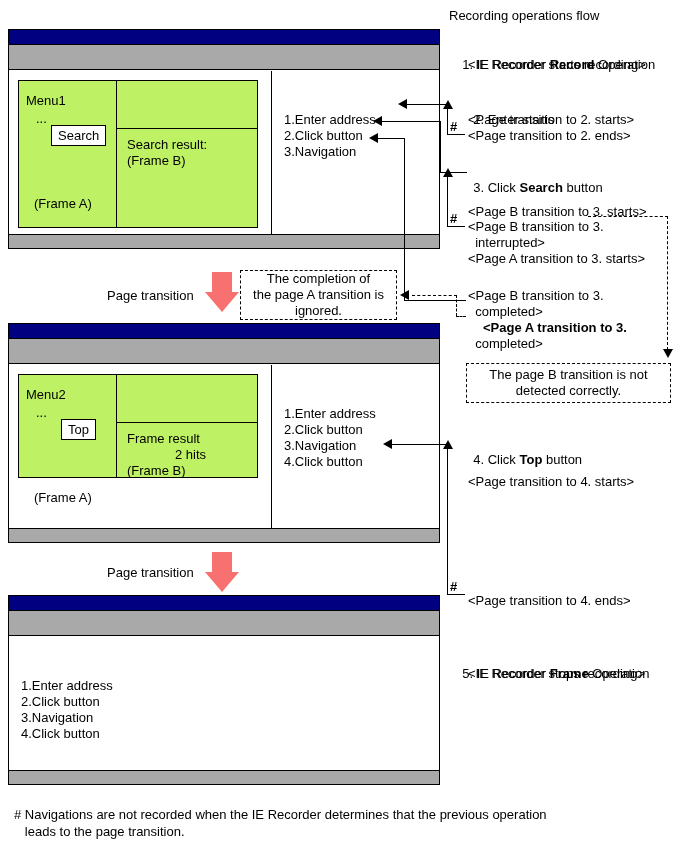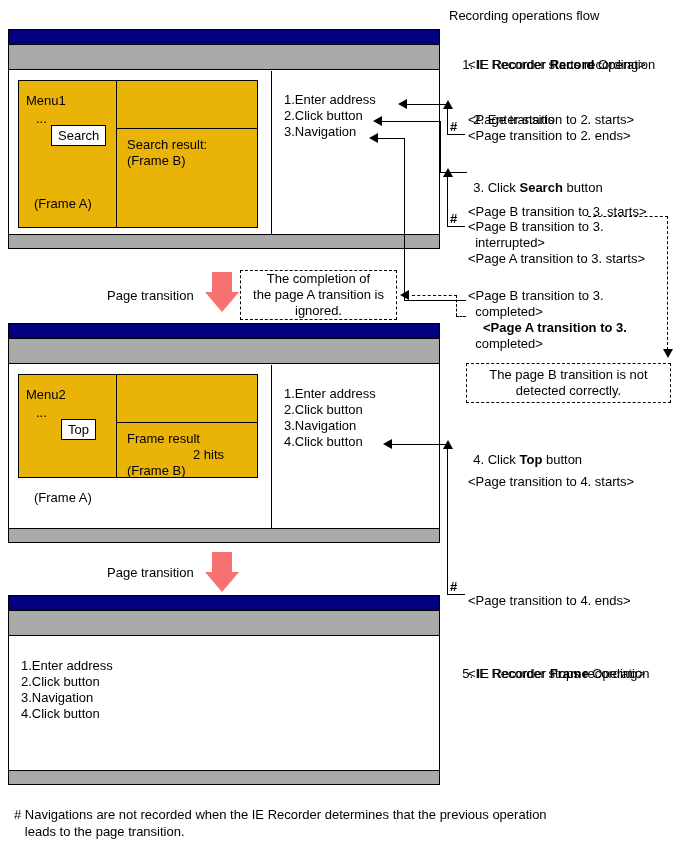--- a/index.html
+++ b/index.html
@@ -12,32 +12,32 @@
 
   
   .browser{position:absolute;border:1px solid #000;background:#fff;box-sizing:border-box;}
   .titlebar{height:14px;background:#000080;}
   .toolbar{height:26px;background:#a9a9a9;border-top:1px solid #000;border-bottom:1px solid #000;box-sizing:border-box;}
   .statusbar{height:14px;background:#a9a9a9;border-top:1px solid #000;box-sizing:border-box;}
   .content{position:absolute;left:0;right:0;top:41px;bottom:14px;display:flex;box-sizing:border-box;}
   .page-pane{box-sizing:border-box;border-right:1px solid #000;position:relative;}
   .ops-pane{box-sizing:border-box;position:relative;flex:1;}
 
-  .framebox{position:absolute;border:1px solid #000;box-sizing:border-box;background:#eab308;}
+  .framebox{position:absolute;border:1px solid #000;box-sizing:border-box;background:#bef264;}
   .frame-a{box-sizing:border-box;border-right:1px solid #000;position:relative;}
   .frame-b-col{box-sizing:border-box;position:relative;flex:1;display:flex;flex-direction:column;}
   .frame-b-top{box-sizing:border-box;border-bottom:1px solid #000;}
   .frame-b-body{box-sizing:border-box;flex:1;position:relative;text-align:center;}
 
   .t{position:absolute;white-space:pre;font-size:13px;line-height:15px;}
   .btnbox{position:absolute;border:1px solid #000;box-sizing:border-box;
           background:#fff;font-size:13px;line-height:15px;text-align:center;
           padding:2px 6px;white-space:nowrap;}
 
-  .oplist{position:absolute;font-size:13px;line-height:16px;white-space:pre;}
+  .oplist{position:absolute;font-size:13px;line-height:16px;white-space:pre;margin-top:20px;}
 
   
   .flowtitle{position:absolute;font-size:13px;white-space:pre;}
   .flowline{position:absolute;font-size:13px;line-height:16px;white-space:pre;}
   .b{font-weight:bold;}
 
   
   .callout{position:absolute;border:1px dashed #000;box-sizing:border-box;
            font-size:13px;line-height:16px;text-align:center;background:#fff;
            display:flex;align-items:center;justify-content:center;}
@@ -165,21 +165,21 @@
         <div class="frame-a" style="width:98px;">
           <div class="t" style="left:7px;top:12px;">Menu2</div>
           <div class="t" style="left:17px;top:30px;">...</div>
           <div class="btnbox" style="left:42px;top:44px;">Top</div>
           <div class="t" style="left:15px;top:115px;">(Frame A)</div>
         </div>
         <div class="frame-b-col">
           <div class="frame-b-top" style="height:48px;"></div>
           <div class="frame-b-body">
             <div class="t" style="left:10px;top:8px;">Frame result</div>
-            <div class="t" style="left:76px;top:24px;">2 hits</div>
+            <div class="t" style="left:58px;top:24px;">2 hits</div>
             <div class="t" style="left:10px;top:40px;">(Frame B)</div>
           </div>
         </div>
       </div>
     </div>
     <div class="ops-pane">
       <div class="oplist" style="left:12px;top:21px;">1.Enter address</div>
       <div class="oplist" style="left:12px;top:37px;">2.Click button</div>
       <div class="oplist" style="left:12px;top:53px;">3.Navigation</div>
       <div class="oplist" style="left:12px;top:69px;">4.Click button</div>

